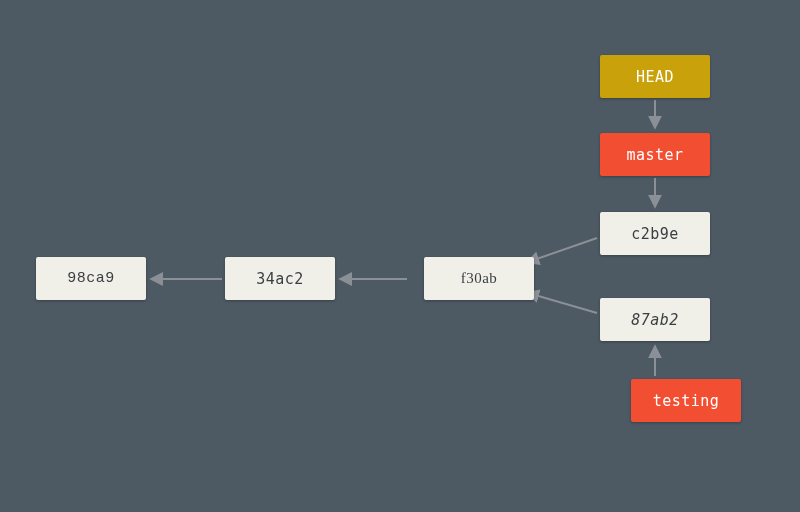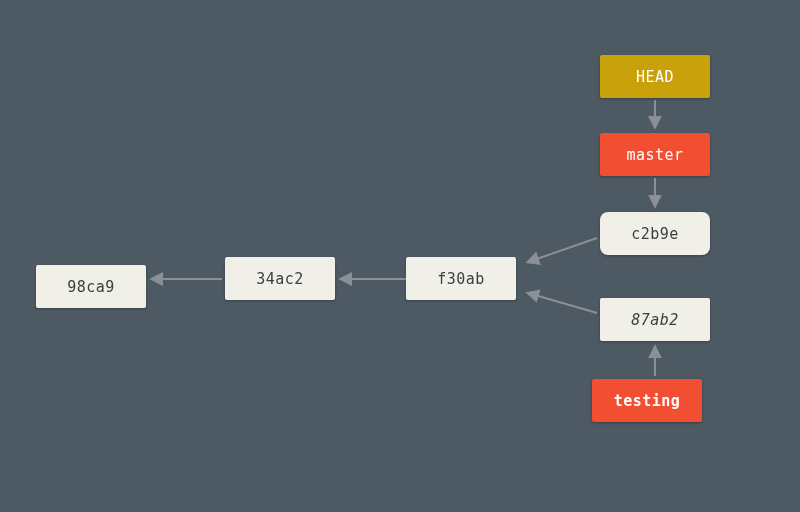--- a/index.html
+++ b/index.html
@@ -45,37 +45,37 @@
   </svg>
 
   <div class="node pointer" style="left:600px;top:55px;">
     <span>HEAD</span>
   </div>
 
   <div class="node branch" style="left:600px;top:133px;">
     <span>master</span>
   </div>
 
-  <div class="node commit" style="left:600px;top:212px;border-radius:8px;">
+  <div class="node commit" style="left:600px;top:212px;">
     <span>c2b9e</span>
   </div>
 
-  <div class="node commit" style="left:406px;top:257px;">
+  <div class="node commit" style="left:424px;top:257px;font-family:Liberation Serif, serif;">
     <span>f30ab</span>
   </div>
 
   <div class="node commit" style="left:225px;top:257px;justify-content:center;">
     <span>34ac2</span>
   </div>
 
-  <div class="node commit" style="left:36px;top:265px;">
+  <div class="node commit" style="left:36px;top:257px;font-family:Liberation Mono, monospace;">
     <span>98ca9</span>
   </div>
 
   <div class="node commit" style="left:600px;top:298px;font-style:italic;">
     <span>87ab2</span>
   </div>
 
-  <div class="node branch" style="left:592px;top:379px;font-weight:bold;">
+  <div class="node branch" style="left:631px;top:379px;">
     <span>testing</span>
   </div>
 
 </div>
 
 </body></html>

